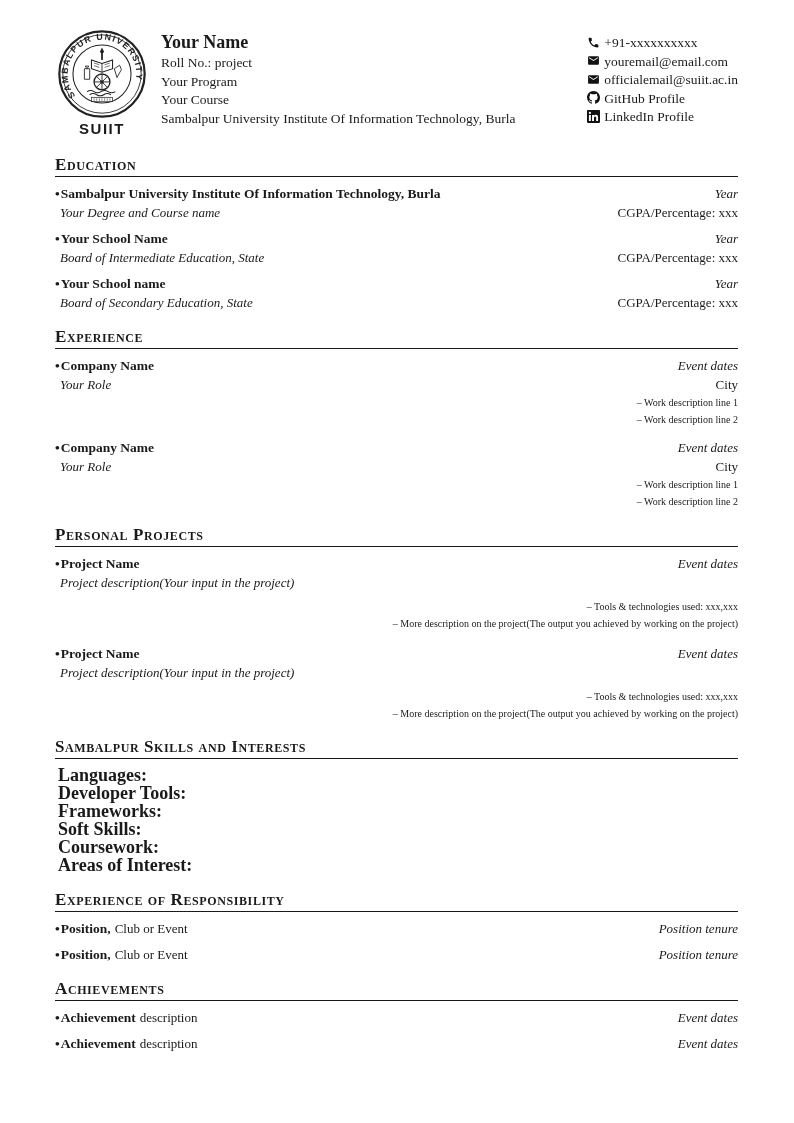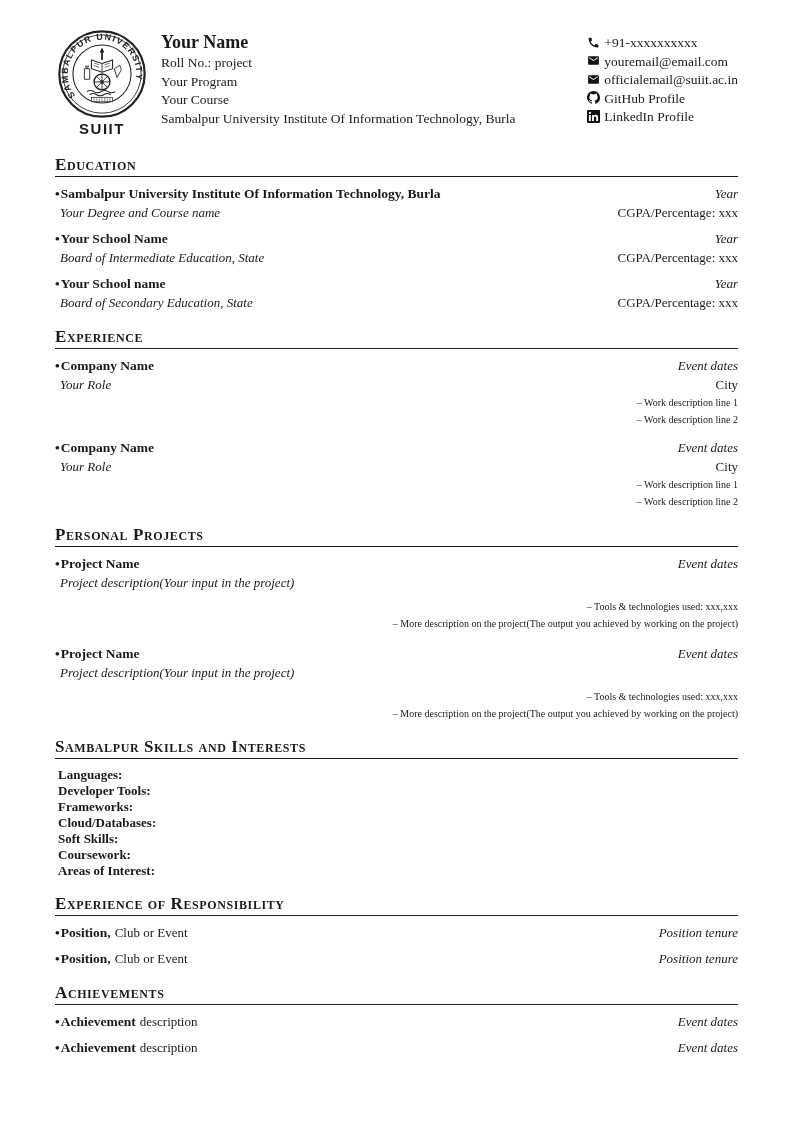--- a/index.html
+++ b/index.html
@@ -47,21 +47,21 @@
   .rm { font-style:normal; font-weight:normal; font-size:13px; }
   .sub-indent { padding-left:5px; }
   .dash-list { list-style:none; padding-left:10px; margin-top:1px; }
   .dash-list li { line-height:16.5px; font-size:10px;text-align:right; }
   .dash-list li::before { content:"– "; }
   .edu-item { margin-bottom:8px; line-height:18.5px; }
   .exp-item { margin-bottom:11px; line-height:18.5px; }
   .proj-item { margin-bottom:13px; line-height:18.5px; }
   .proj-item .dash-list { margin-top:7px; }
   .skill-line { line-height:16px; font-size:13px; padding-left:3px; }
-  .skill-line b { font-size:13px; }
+  .skill-line b { font-size:18px; }
   .por-row { margin-bottom:7px; line-height:18.5px;text-align:center; }
   .ach-row { margin-bottom:7px; line-height:18.5px; }
   .rest { margin-left:4px; font-weight:normal; }
 </style>
 </head>
 <body>
 
 <div class="page">
 
   <div class="header">
@@ -250,21 +250,20 @@
         <li>More description on the project(The output you achieved by working on the project)</li>
       </ul>
     </div>
   </div>
 
   <div class="section">
     <div class="section-title">Sambalpur Skills and Interests</div>
     <div class="skill-line"><b>Languages:</b></div>
     <div class="skill-line"><b>Developer Tools:</b></div>
     <div class="skill-line"><b>Frameworks:</b></div>
-    <div class="skill-line"><b>Cloud/Databases:</b></div>
     <div class="skill-line"><b>Soft Skills:</b></div>
     <div class="skill-line"><b>Coursework:</b></div>
     <div class="skill-line"><b>Areas of Interest:</b></div>
   </div>
 
   <div class="section">
     <div class="section-title">Experience of Responsibility</div>
     <div class="row por-row">
       <span><span class="bullet-title">Position,</span><span class="rest rm">Club or Event</span></span>
       <span class="it">Position tenure</span>

